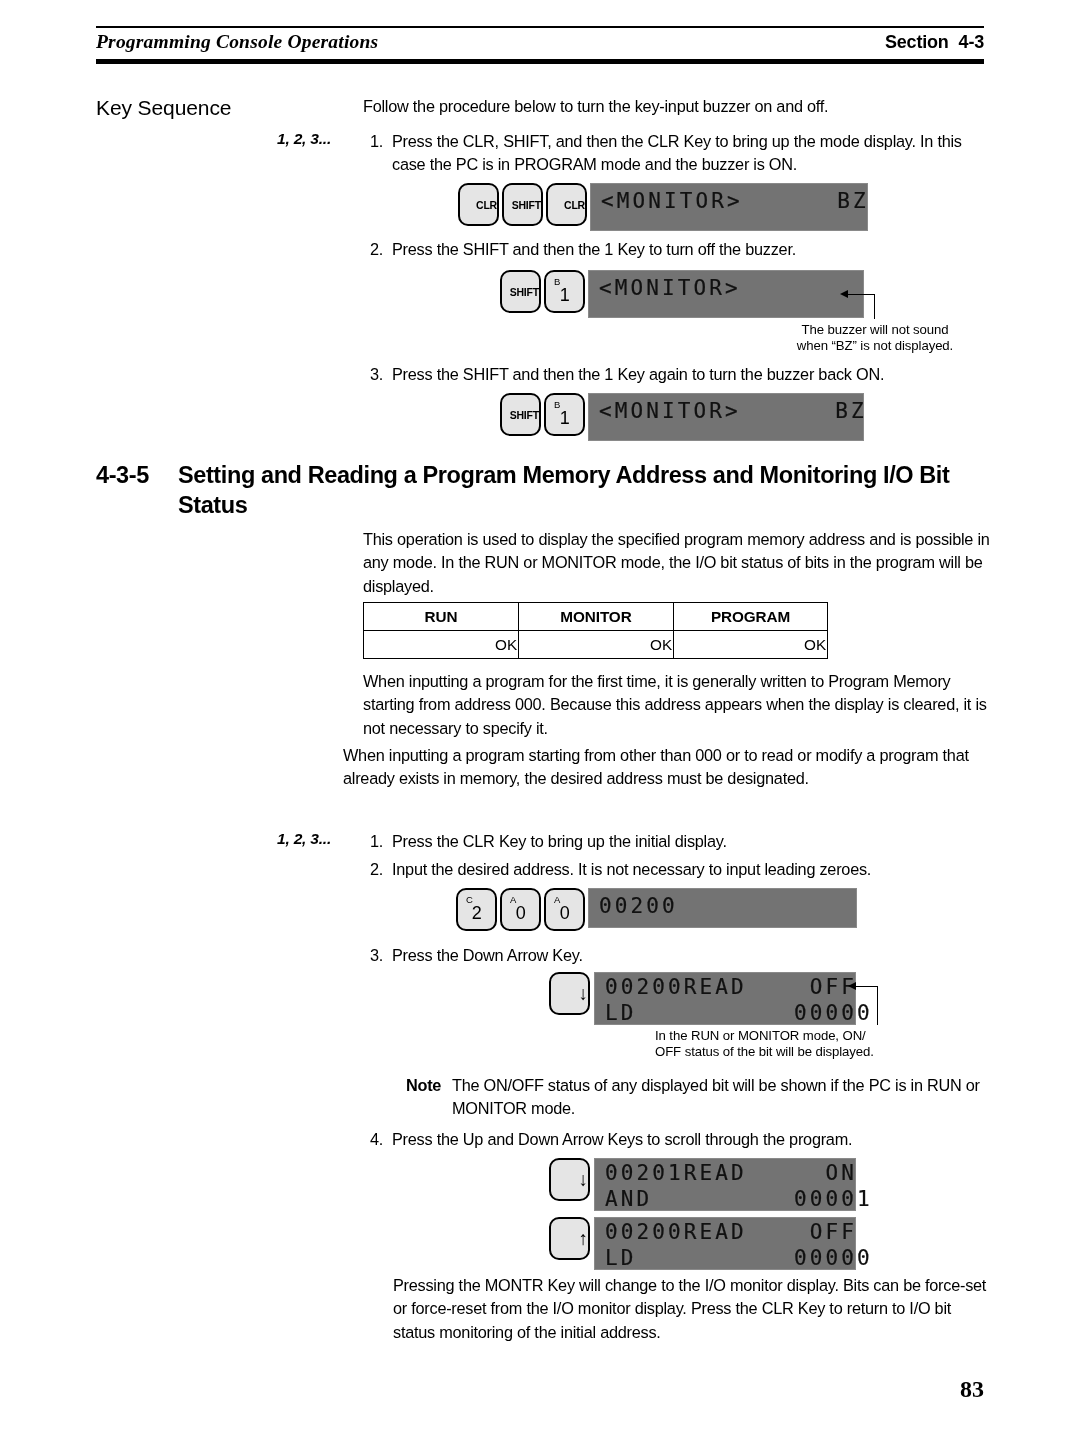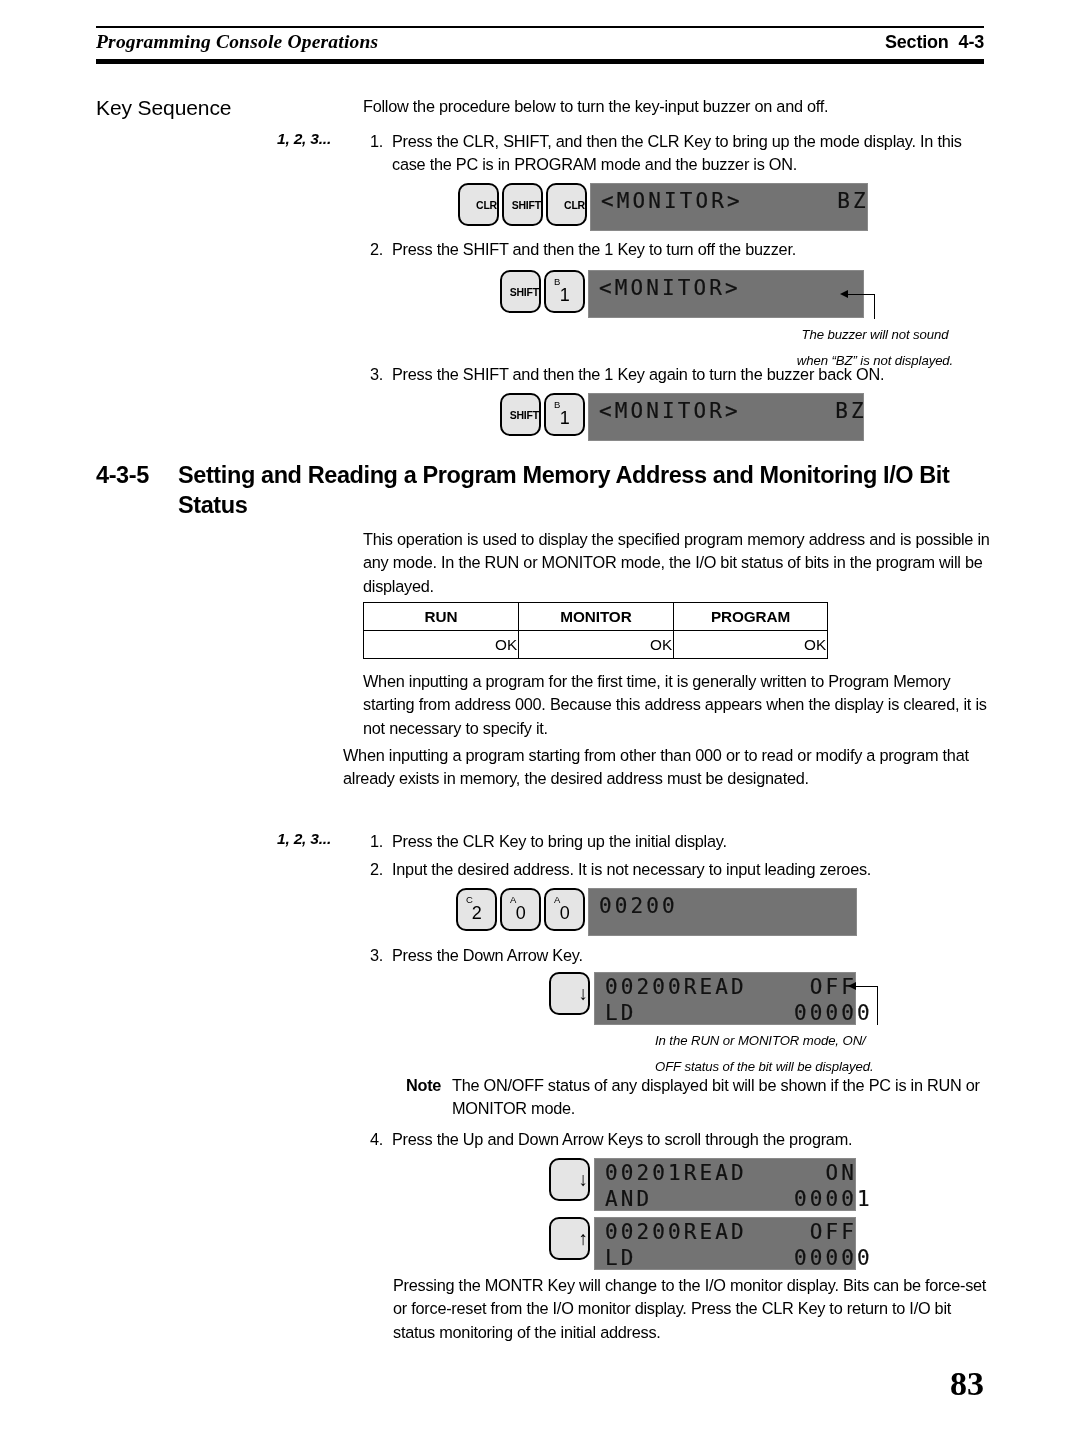--- a/index.html
+++ b/index.html
@@ -187,24 +187,23 @@
     white-space: pre;
     color: #111;
     
     -webkit-text-stroke: 0.18px #111;
   }
 
   
   .callout {
     position: absolute;
     font-size: 13.2px;
-    line-height: 26px;
+    line-height: 16px;
     letter-spacing: -.1px;
     text-align: center;
-    font-style: italic;
   }
   .leader-v {
     position: absolute;
     width: 1.4px;
     background: #000;
   }
   .leader-h {
     position: absolute;
     height: 1.4px;
     background: #000;
@@ -242,21 +241,21 @@
     font-weight: normal;
   }
 
   
   .page-num {
     position: absolute;
     right: 96px;
     bottom: 32px;
     font-family: "Liberation Serif", serif;
     font-weight: bold;
-    font-size: 34px;
+    font-size: 24px;
   }
 </style>
 </head>
 <body>
 
 <div class="header">
   <div class="header-rule-top"></div>
   <div class="header-row">
     <div class="header-left">Programming Console Operations</div>
     <div class="header-right">
@@ -393,21 +392,21 @@
   <div class="key-gap"></div>
   <div class="keycap dual">
     <span class="sup">A</span>
     <span class="big">0</span>
   </div>
   <div class="key-gap"></div>
   <div class="keycap dual">
     <span class="sup">A</span>
     <span class="big">0</span>
   </div>
-  <div class="lcd" style="width:269px; height:48px; margin-left:3px;">
+  <div class="lcd" style="width:269px; height:40px; margin-left:3px;">
     <div class="lcd-line">00200</div>
   </div>
 </div>
 
 <div class="step" style="left:370px; top:944px; width:622px;">
   <span class="num">3.</span>
   <span class="txt">Press the Down Arrow Key.</span>
 </div>
 
 <div class="keyrow" style="left:549px; top:972px;">

